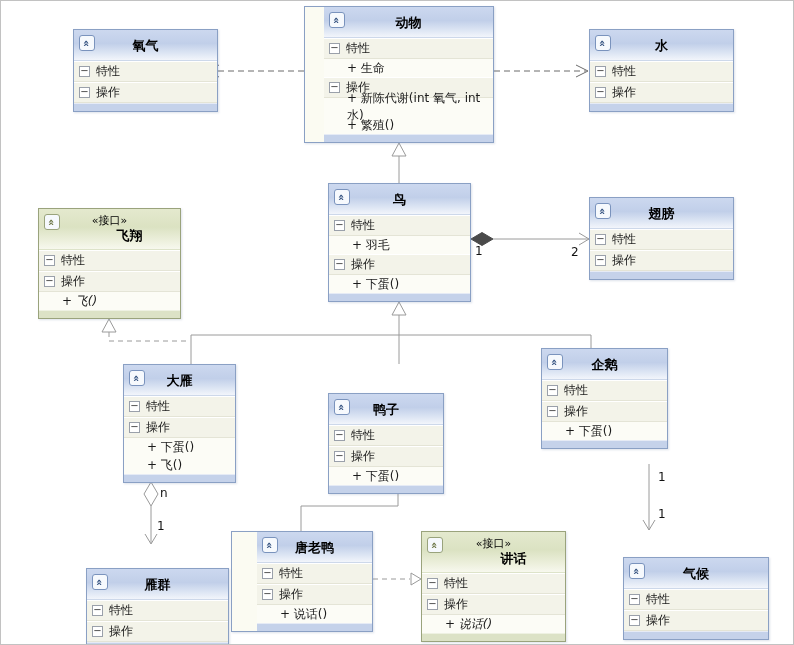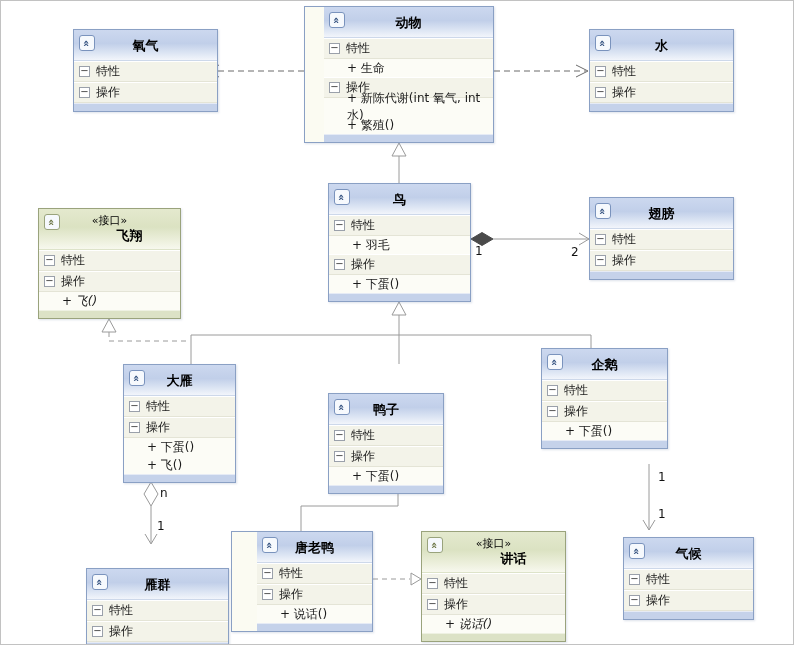--- a/index.html
+++ b/index.html
@@ -313,21 +313,21 @@
       <span>特性</span>
     </div>
     <div class="sec">
       <span class="exp">−</span>
       <span>操作</span>
     </div>
     <div class="mem it">+ 说话()</div>
     <div class="ft"></div>
   </div>
 
-  <div class="cls" style="left:622px;top:536px;width:131px;">
+  <div class="cls" style="left:622px;top:556px;width:146px;">
     <div class="hd">
       <span class="chev">
           <i>«</i>
         </span>
       <span class="ttl">气候</span>
     </div>
     <div class="sec">
       <span class="exp">−</span>
       <span>特性</span>
     </div>

